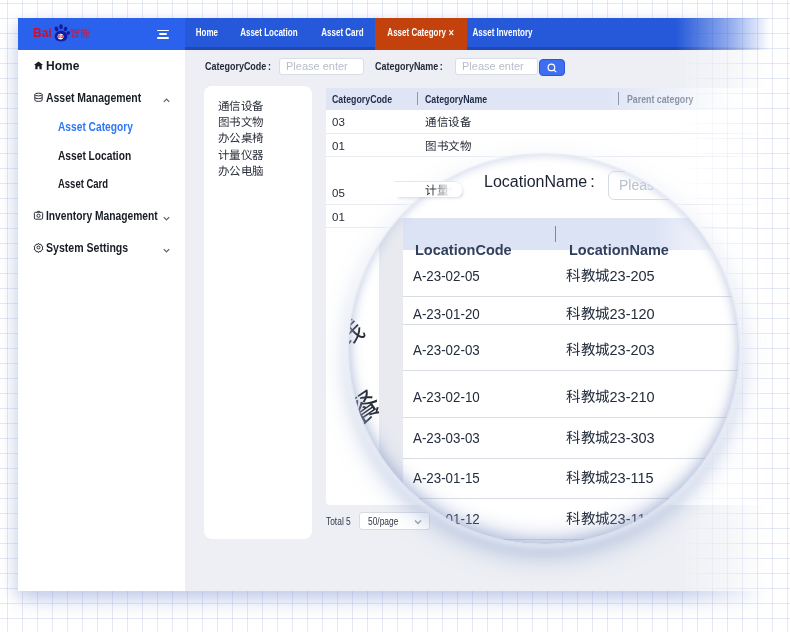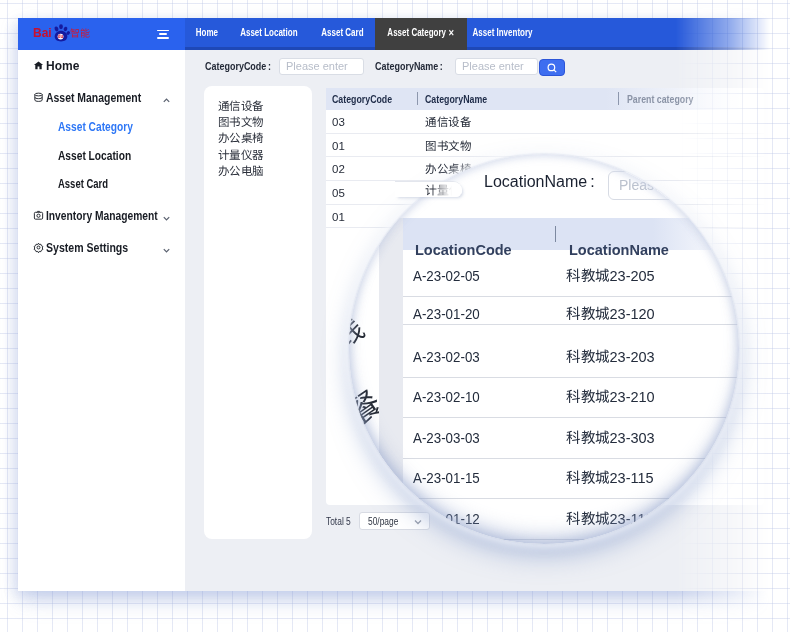--- a/index.html
+++ b/index.html
@@ -10,21 +10,21 @@
 .k{width:1em;height:1em;vertical-align:-0.12em;fill:currentColor;display:inline-block}
 .appwrap{position:absolute;inset:0;
  -webkit-mask-image:linear-gradient(90deg,#000 0,#000 676px,rgba(0,0,0,.5) 730px,rgba(0,0,0,0) 770px);
  mask-image:linear-gradient(90deg,#000 0,#000 676px,rgba(0,0,0,.5) 730px,rgba(0,0,0,0) 770px)}
 .app{position:absolute;left:18px;top:18px;width:752px;height:573px;background:#fff;
  box-shadow:0 7px 16px rgba(132,155,212,.28),-4px 5px 12px rgba(138,158,214,.16),5px 10px 22px rgba(132,155,212,.20)}
 .hdr{position:absolute;left:0;top:0;width:100%;height:32px;background:#2a62ee}
 .tabstrip{position:absolute;left:167px;top:0;right:0;height:32px;background:rgba(12,32,100,.14);border-bottom:3px solid rgba(8,22,80,.25)}
 .tab{position:absolute;top:0;height:29px;line-height:30px;color:#fff;font-size:10px;font-weight:600;text-align:center;white-space:nowrap}
 .tab>span.t{display:inline-block;transform:scaleX(.8)}
-.tab.act{background:#404040;height:32px}
+.tab.act{background:#c2410c;height:32px}
 .burger{position:absolute;left:139px;top:11.5px;width:12px;height:10px}
 .burger i{position:absolute;left:0;width:12px;height:1.9px;background:#fff;border-radius:1px}
 .logo{position:absolute;left:15px;top:5px;height:24px;white-space:nowrap}
 .side{position:absolute;left:0;top:32px;width:167px;bottom:0;background:#fff}
 .mi{position:absolute;left:0;width:100%;height:20px;font-weight:700;font-size:12px;color:#181c24}
 .mi .ic{position:absolute;left:14.5px;top:3px;width:11px;height:11px}
 .mi .tx{position:absolute;left:28px;top:2px;white-space:nowrap;transform-origin:0 50%}
 .mi .ch{position:absolute;left:144px;top:5px;width:9px;height:9px}
 .smi{position:absolute;left:40px;height:18px;font-weight:700;font-size:12px;color:#16191f;white-space:nowrap;transform-origin:0 50%;transform:scaleX(.85)}
 .main{position:absolute;left:167px;top:32px;right:0;bottom:0;background:#edeff4}
@@ -245,32 +245,20 @@
           <span style="left:99px"><svg class="k" viewBox="0 0 1000 1000">
               <use href="#g4"></use>
             </svg><svg class="k" viewBox="0 0 1000 1000">
               <use href="#g5"></use>
             </svg><svg class="k" viewBox="0 0 1000 1000">
               <use href="#g6"></use>
             </svg><svg class="k" viewBox="0 0 1000 1000">
               <use href="#g7"></use>
             </svg></span>
         </div>
-        <div class="trow" style="top:69.4px">
-          <span style="left:6px">02</span>
-          <span style="left:99px"><svg class="k" viewBox="0 0 1000 1000">
-              <use href="#g8"></use>
-            </svg><svg class="k" viewBox="0 0 1000 1000">
-              <use href="#g9"></use>
-            </svg><svg class="k" viewBox="0 0 1000 1000">
-              <use href="#g10"></use>
-            </svg><svg class="k" viewBox="0 0 1000 1000">
-              <use href="#g11"></use>
-            </svg></span>
-        </div>
         <div class="trow" style="top:93.1px">
           <span style="left:6px">05</span>
           <span style="left:99px"><svg class="k" viewBox="0 0 1000 1000">
               <use href="#g12"></use>
             </svg><svg class="k" viewBox="0 0 1000 1000">
               <use href="#g13"></use>
             </svg><svg class="k" viewBox="0 0 1000 1000">
               <use href="#g14"></use>
             </svg><svg class="k" viewBox="0 0 1000 1000">
               <use href="#g15"></use>
@@ -315,21 +303,21 @@
     <div class="lrow" style="top:140px;height:31px">
       <span class="code" style="left:10px;top:11.5px">A-23-01-20</span>
       <span style="left:163px;top:11.5px"><svg class="k" viewBox="0 0 1000 1000">
           <use href="#g18"></use>
         </svg><svg class="k" viewBox="0 0 1000 1000">
           <use href="#g19"></use>
         </svg><svg class="k" viewBox="0 0 1000 1000">
           <use href="#g20"></use>
         </svg>23-120</span>
     </div>
-    <div class="lrow" style="top:183.0px;height:40.5px">
+    <div class="lrow" style="top:176px;height:40.5px">
       <span class="code" style="left:10px;top:11.5px">A-23-02-03</span>
       <span style="left:163px;top:11.5px"><svg class="k" viewBox="0 0 1000 1000">
           <use href="#g18"></use>
         </svg><svg class="k" viewBox="0 0 1000 1000">
           <use href="#g19"></use>
         </svg><svg class="k" viewBox="0 0 1000 1000">
           <use href="#g20"></use>
         </svg>23-203</span>
     </div>
     <div class="lrow" style="top:223.5px;height:40.5px">

